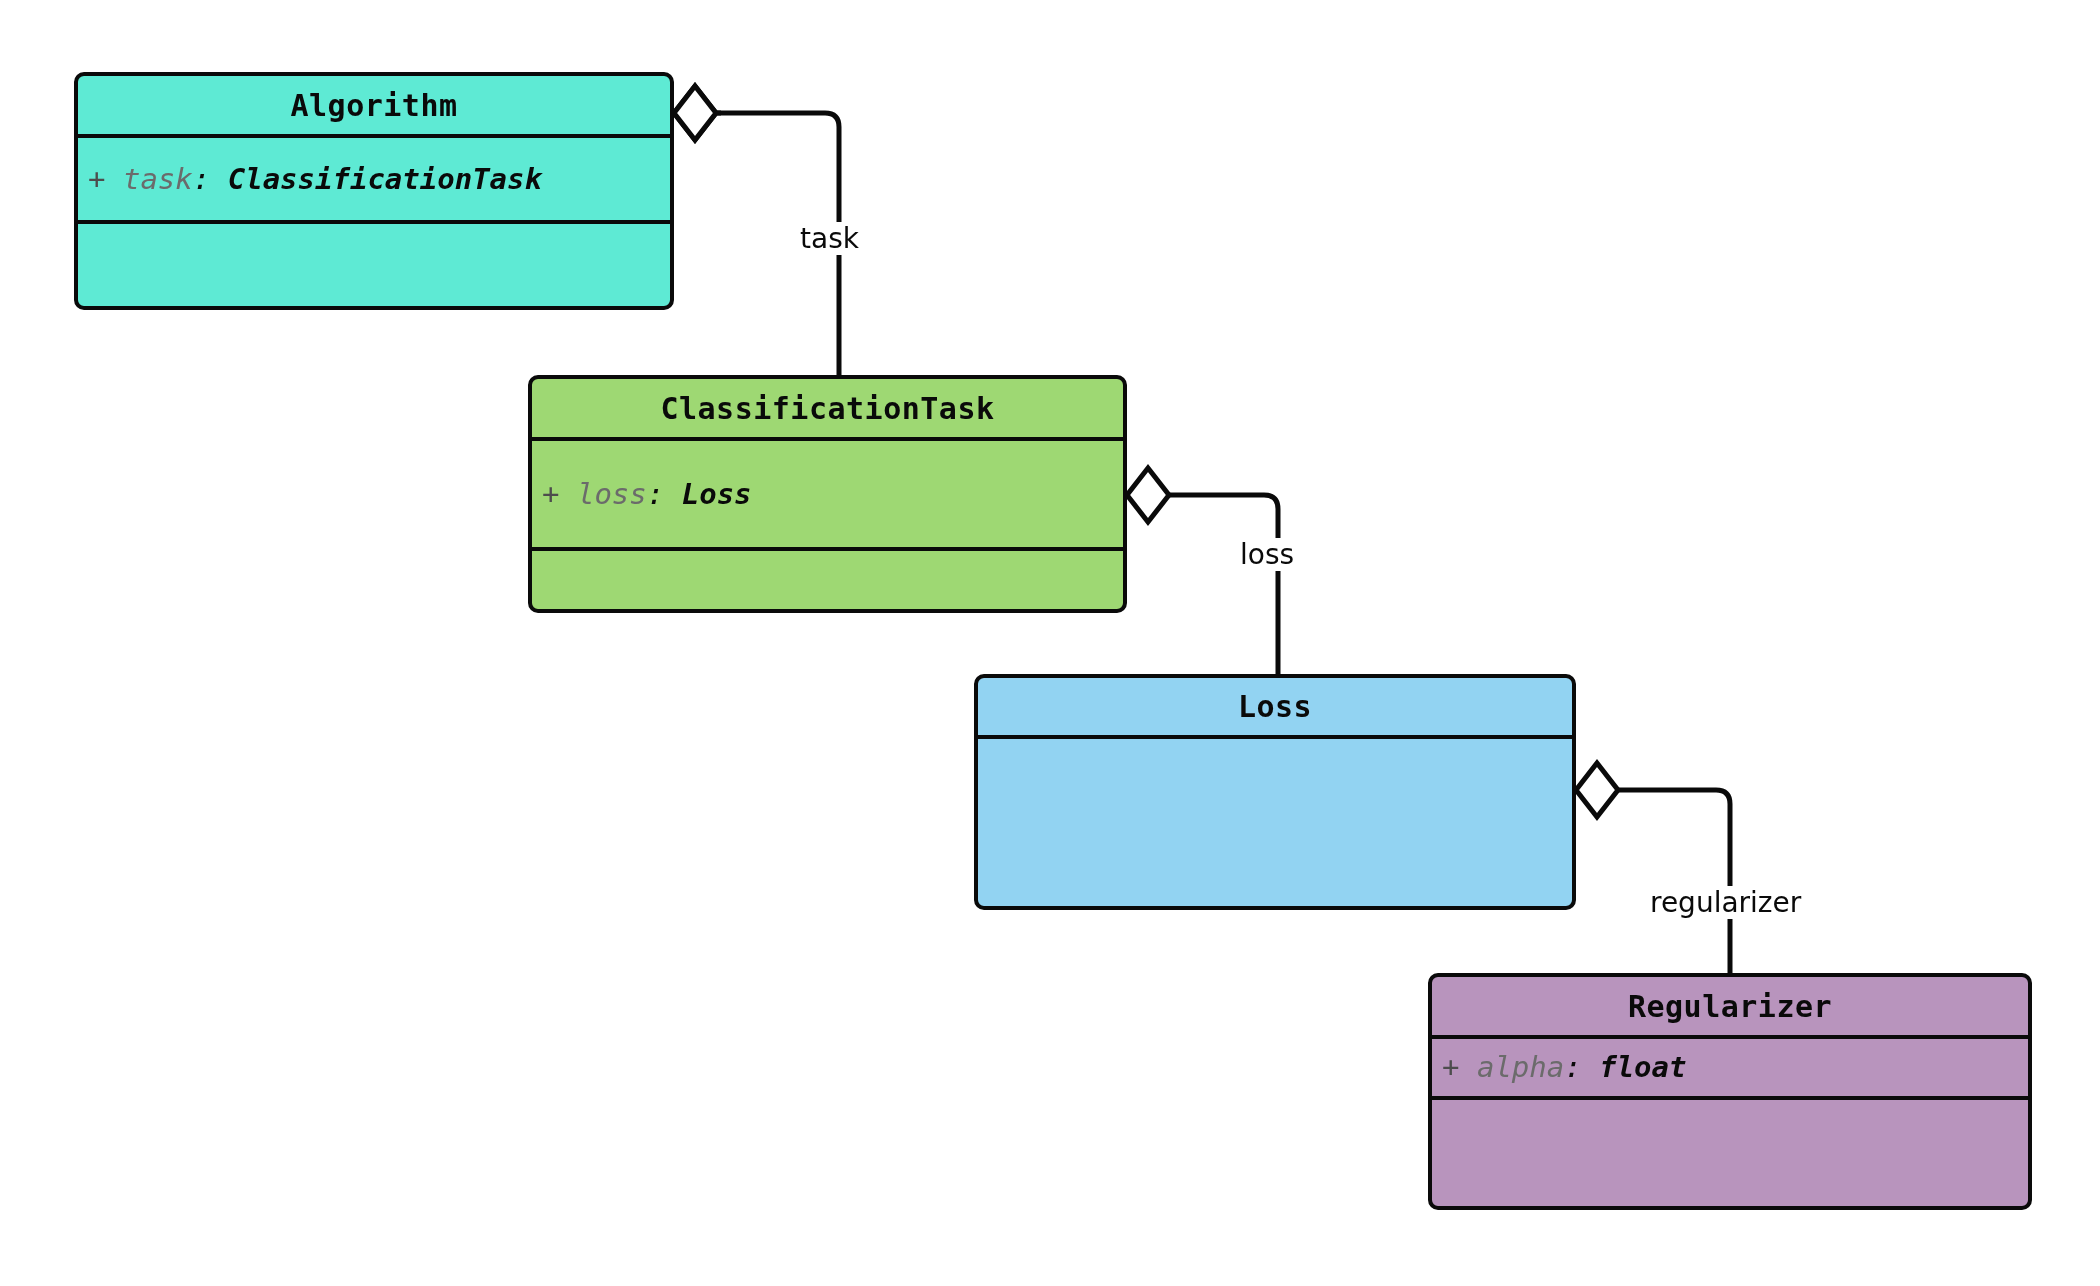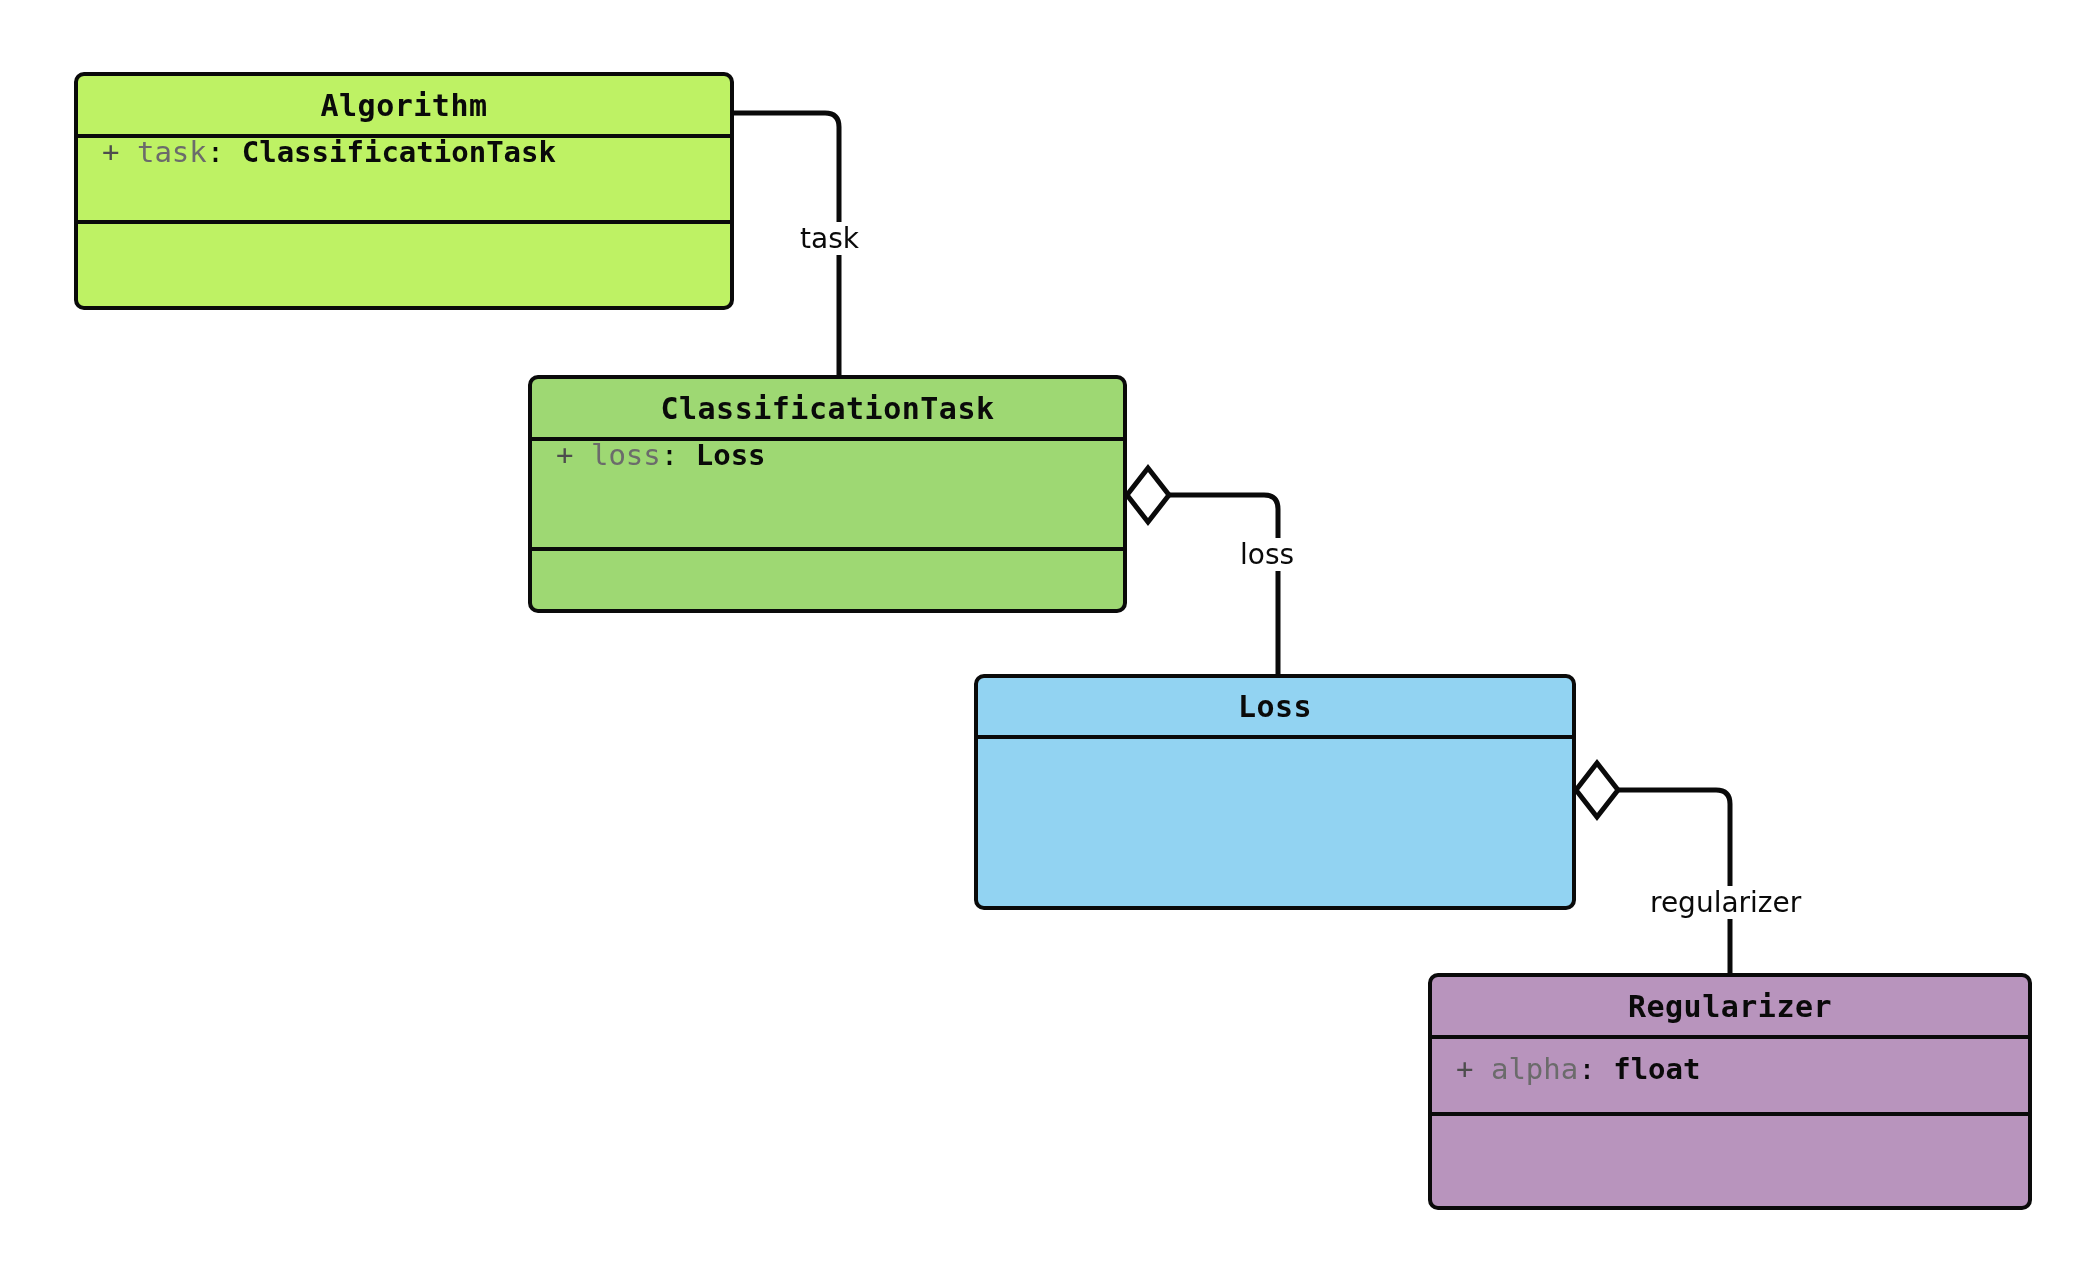--- a/index.html
+++ b/index.html
@@ -34,22 +34,24 @@
     border-bottom: 4px solid #0a0a0a;
     font-weight: bold;
     font-size: 30px;
     letter-spacing: 0.5px;
     color: #0a0a0a;
   }
   .uml-attrs {
     box-sizing: border-box;
     width: 100%;
     display: flex;
+    align-items: center;
     border-bottom: 4px solid #0a0a0a;
-    padding-left: 24px;
+    padding-left: 10px;
+    font-style: italic;
   }
   .uml-methods {
     box-sizing: border-box;
     width: 100%;
   }
   .attr-line {
     font-size: 29px;
     white-space: nowrap;
     line-height: 1;
   }
@@ -102,21 +104,21 @@
       <polygon points="1576,790 1597,763 1618,790 1597,817" fill="#ffffff" stroke="#0a0a0a" stroke-width="5" stroke-linejoin="miter"></polygon>
     </g>
   </svg>
 
   <div class="edge-label" style="left:798px; top:222px;">task</div>
 
   <div class="edge-label" style="left:1238px; top:538px;">loss</div>
 
   <div class="edge-label" style="left:1648px; top:886px;">regularizer</div>
 
-  <div class="uml-class" style="left:74px; top:72px; width:660px; height:238px; background:#bef264;">
+  <div class="uml-class" style="left:74px; top:72px; width:600px; height:238px; background:#5eead4;">
     <div class="uml-header" style="height:62px;">Algorithm</div>
     <div class="uml-attrs" style="height:86px;">
       <div class="attr-line">
         <span class="attr-vis">+</span>
         <span class="attr-name">task</span><span class="attr-colon">:</span>
         <span class="attr-type">ClassificationTask</span>
       </div>
     </div>
     <div class="uml-methods" style="height:78px;"></div>
   </div>
@@ -133,21 +135,21 @@
     <div class="uml-methods" style="height:78px;"></div>
   </div>
 
   <div class="uml-class" style="left:974px; top:674px; width:602px; height:236px; background:#92d3f2;">
     <div class="uml-header" style="height:61px;">Loss</div>
     <div class="uml-methods" style="height:78px;"></div>
   </div>
 
   <div class="uml-class" style="left:1428px; top:973px; width:604px; height:237px; background:#b894bd;">
     <div class="uml-header" style="height:62px;">Regularizer</div>
-    <div class="uml-attrs" style="height:61px;margin-top:16px;">
+    <div class="uml-attrs" style="height:61px;">
       <div class="attr-line">
         <span class="attr-vis">+</span>
         <span class="attr-name">alpha</span><span class="attr-colon">:</span>
         <span class="attr-type">float</span>
       </div>
     </div>
     <div class="uml-methods" style="height:78px;"></div>
   </div>
 
 </div>

